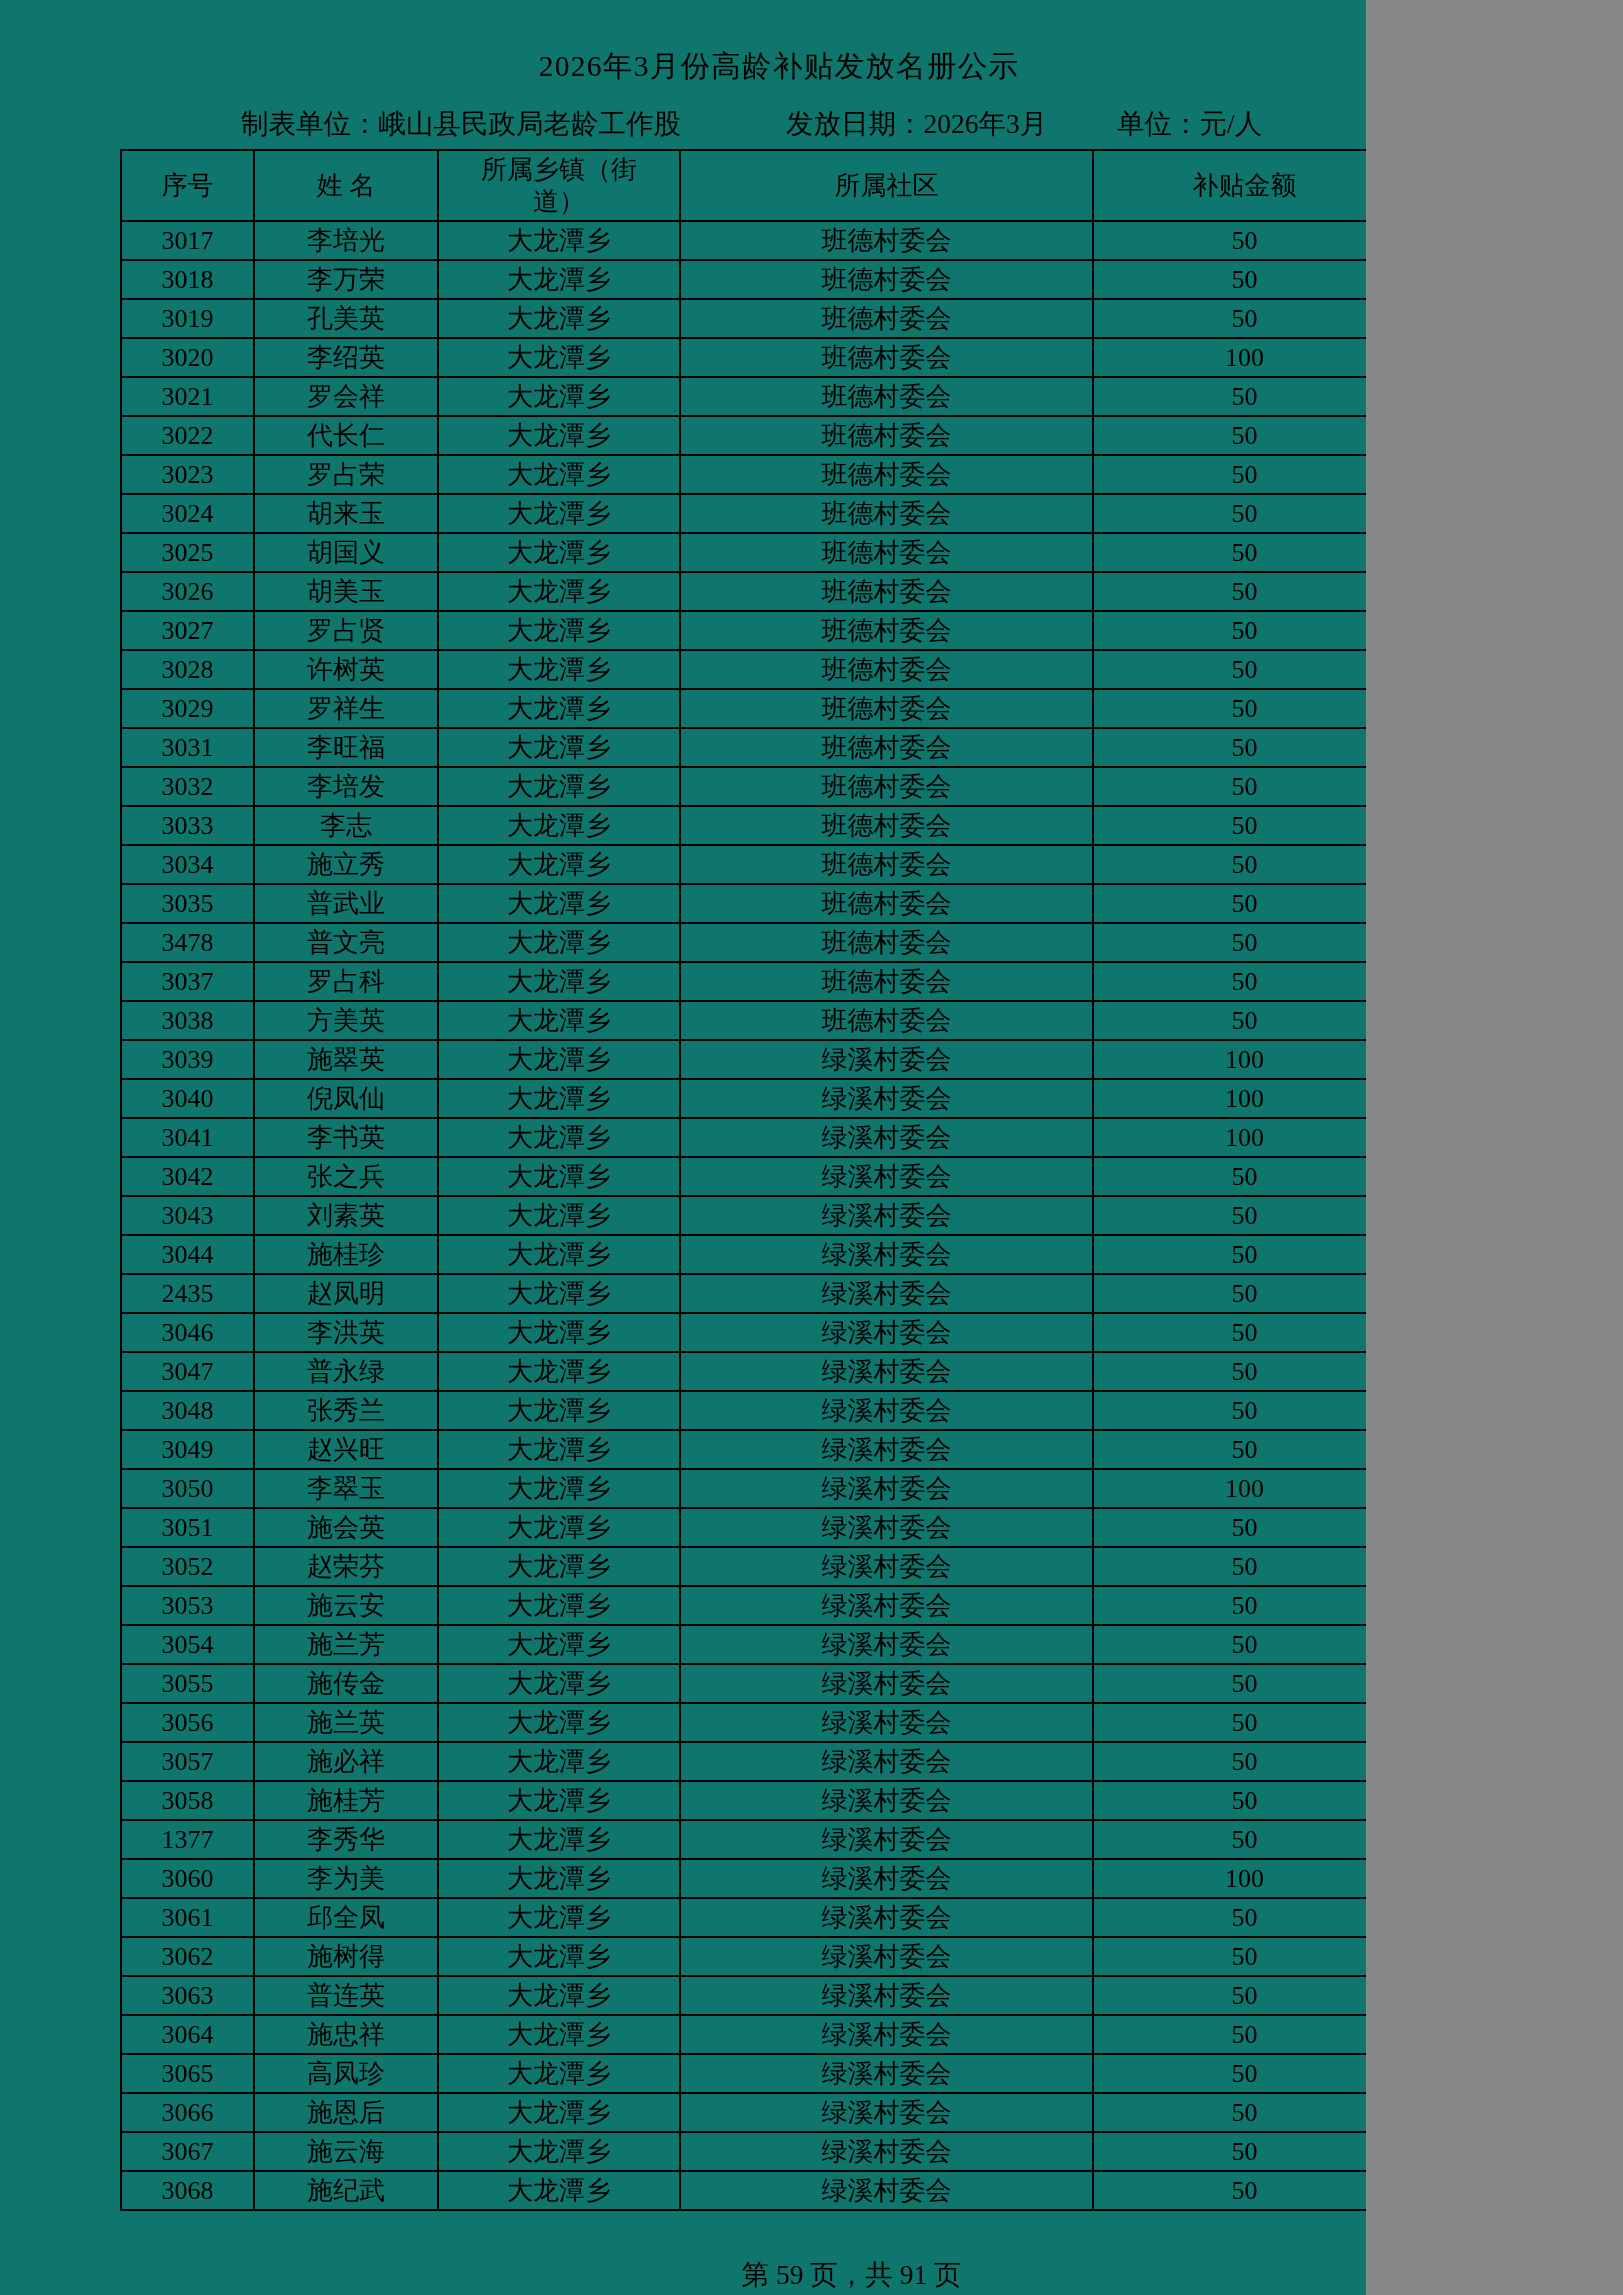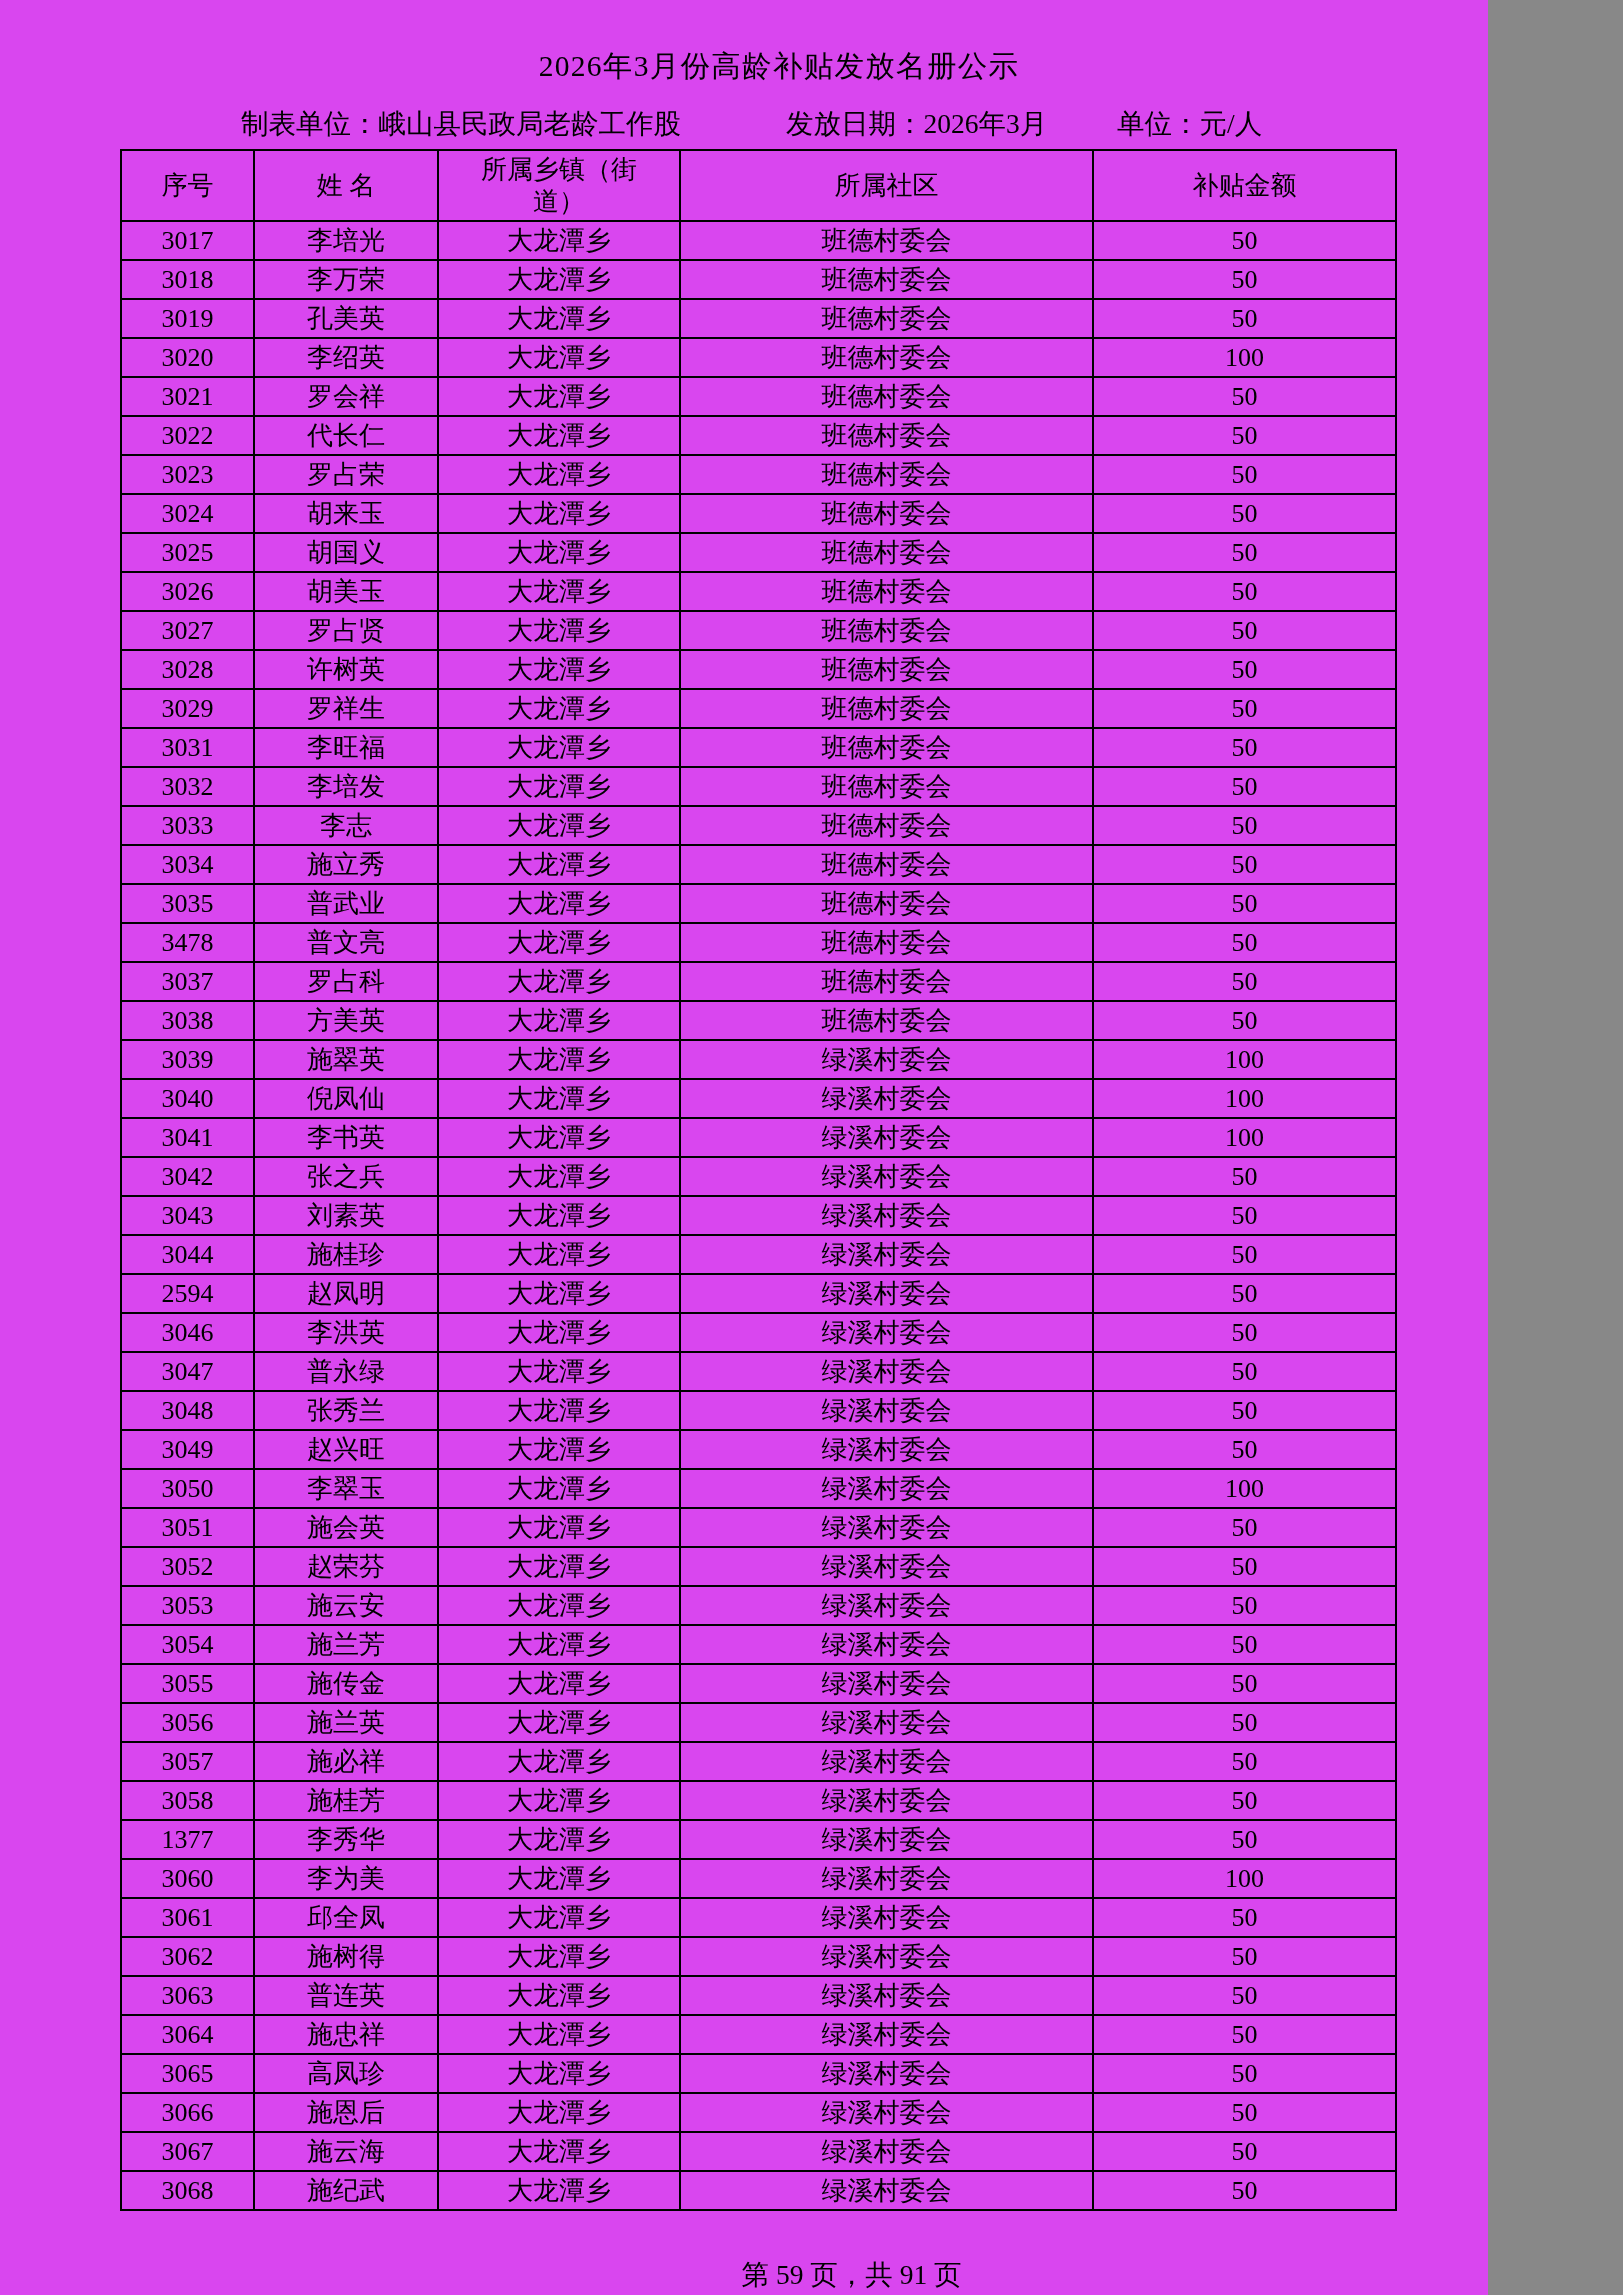--- a/index.html
+++ b/index.html
@@ -1,20 +1,20 @@
 <!DOCTYPE html>
 <html style="font-size:10.5px"><head>
 <meta charset="utf-8">
 <style>
   html,body{margin:0;padding:0;}
   body{background:#888;}
   .page{
     position:relative;
-    width:1488px;height:2295px;
-    background:#d946ef;
+    width:1366px;height:2295px;
+    background:#0f766e;
     font-family:"Liberation Serif","DejaVu Serif",serif;
     color:#000;
     overflow:hidden;
   }
   .doc-title{
     position:absolute;
     left:0;top:47px;width:1558px;
     text-align:center;
     font-size:29.5px;
     letter-spacing:1.3px;
@@ -278,21 +278,21 @@
           <td>50</td>
         </tr>
         <tr>
           <td>3044</td>
           <td>施桂珍</td>
           <td>大龙潭乡</td>
           <td>绿溪村委会</td>
           <td>50</td>
         </tr>
         <tr>
-          <td>2594</td>
+          <td>2435</td>
           <td>赵凤明</td>
           <td>大龙潭乡</td>
           <td>绿溪村委会</td>
           <td>50</td>
         </tr>
         <tr>
           <td>3046</td>
           <td>李洪英</td>
           <td>大龙潭乡</td>
           <td>绿溪村委会</td>

